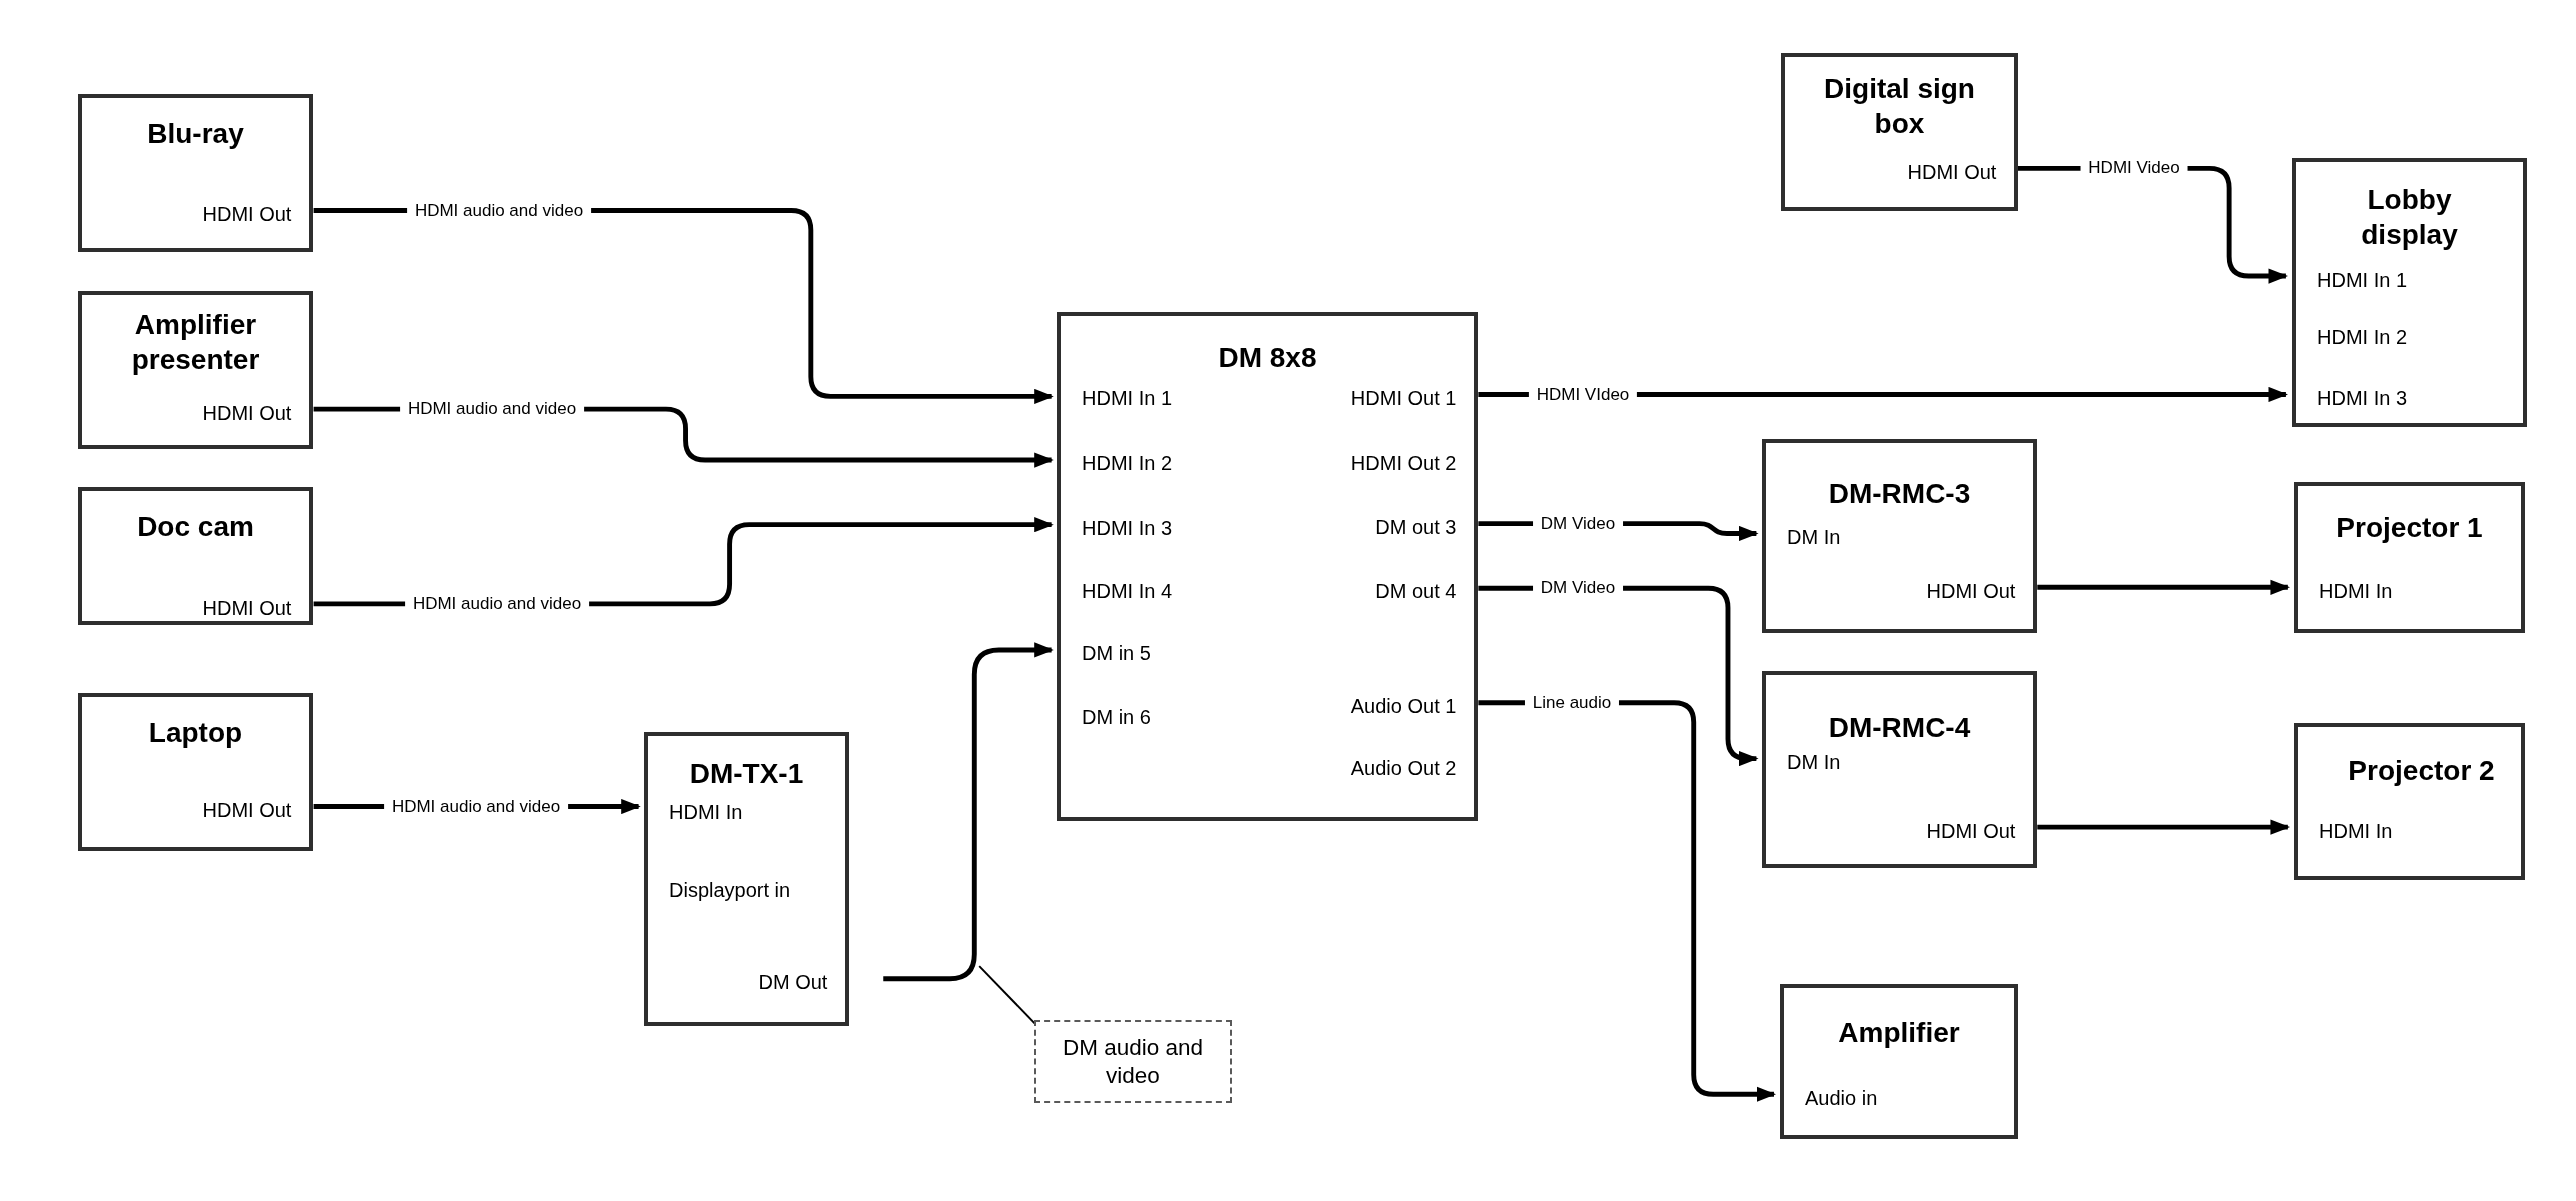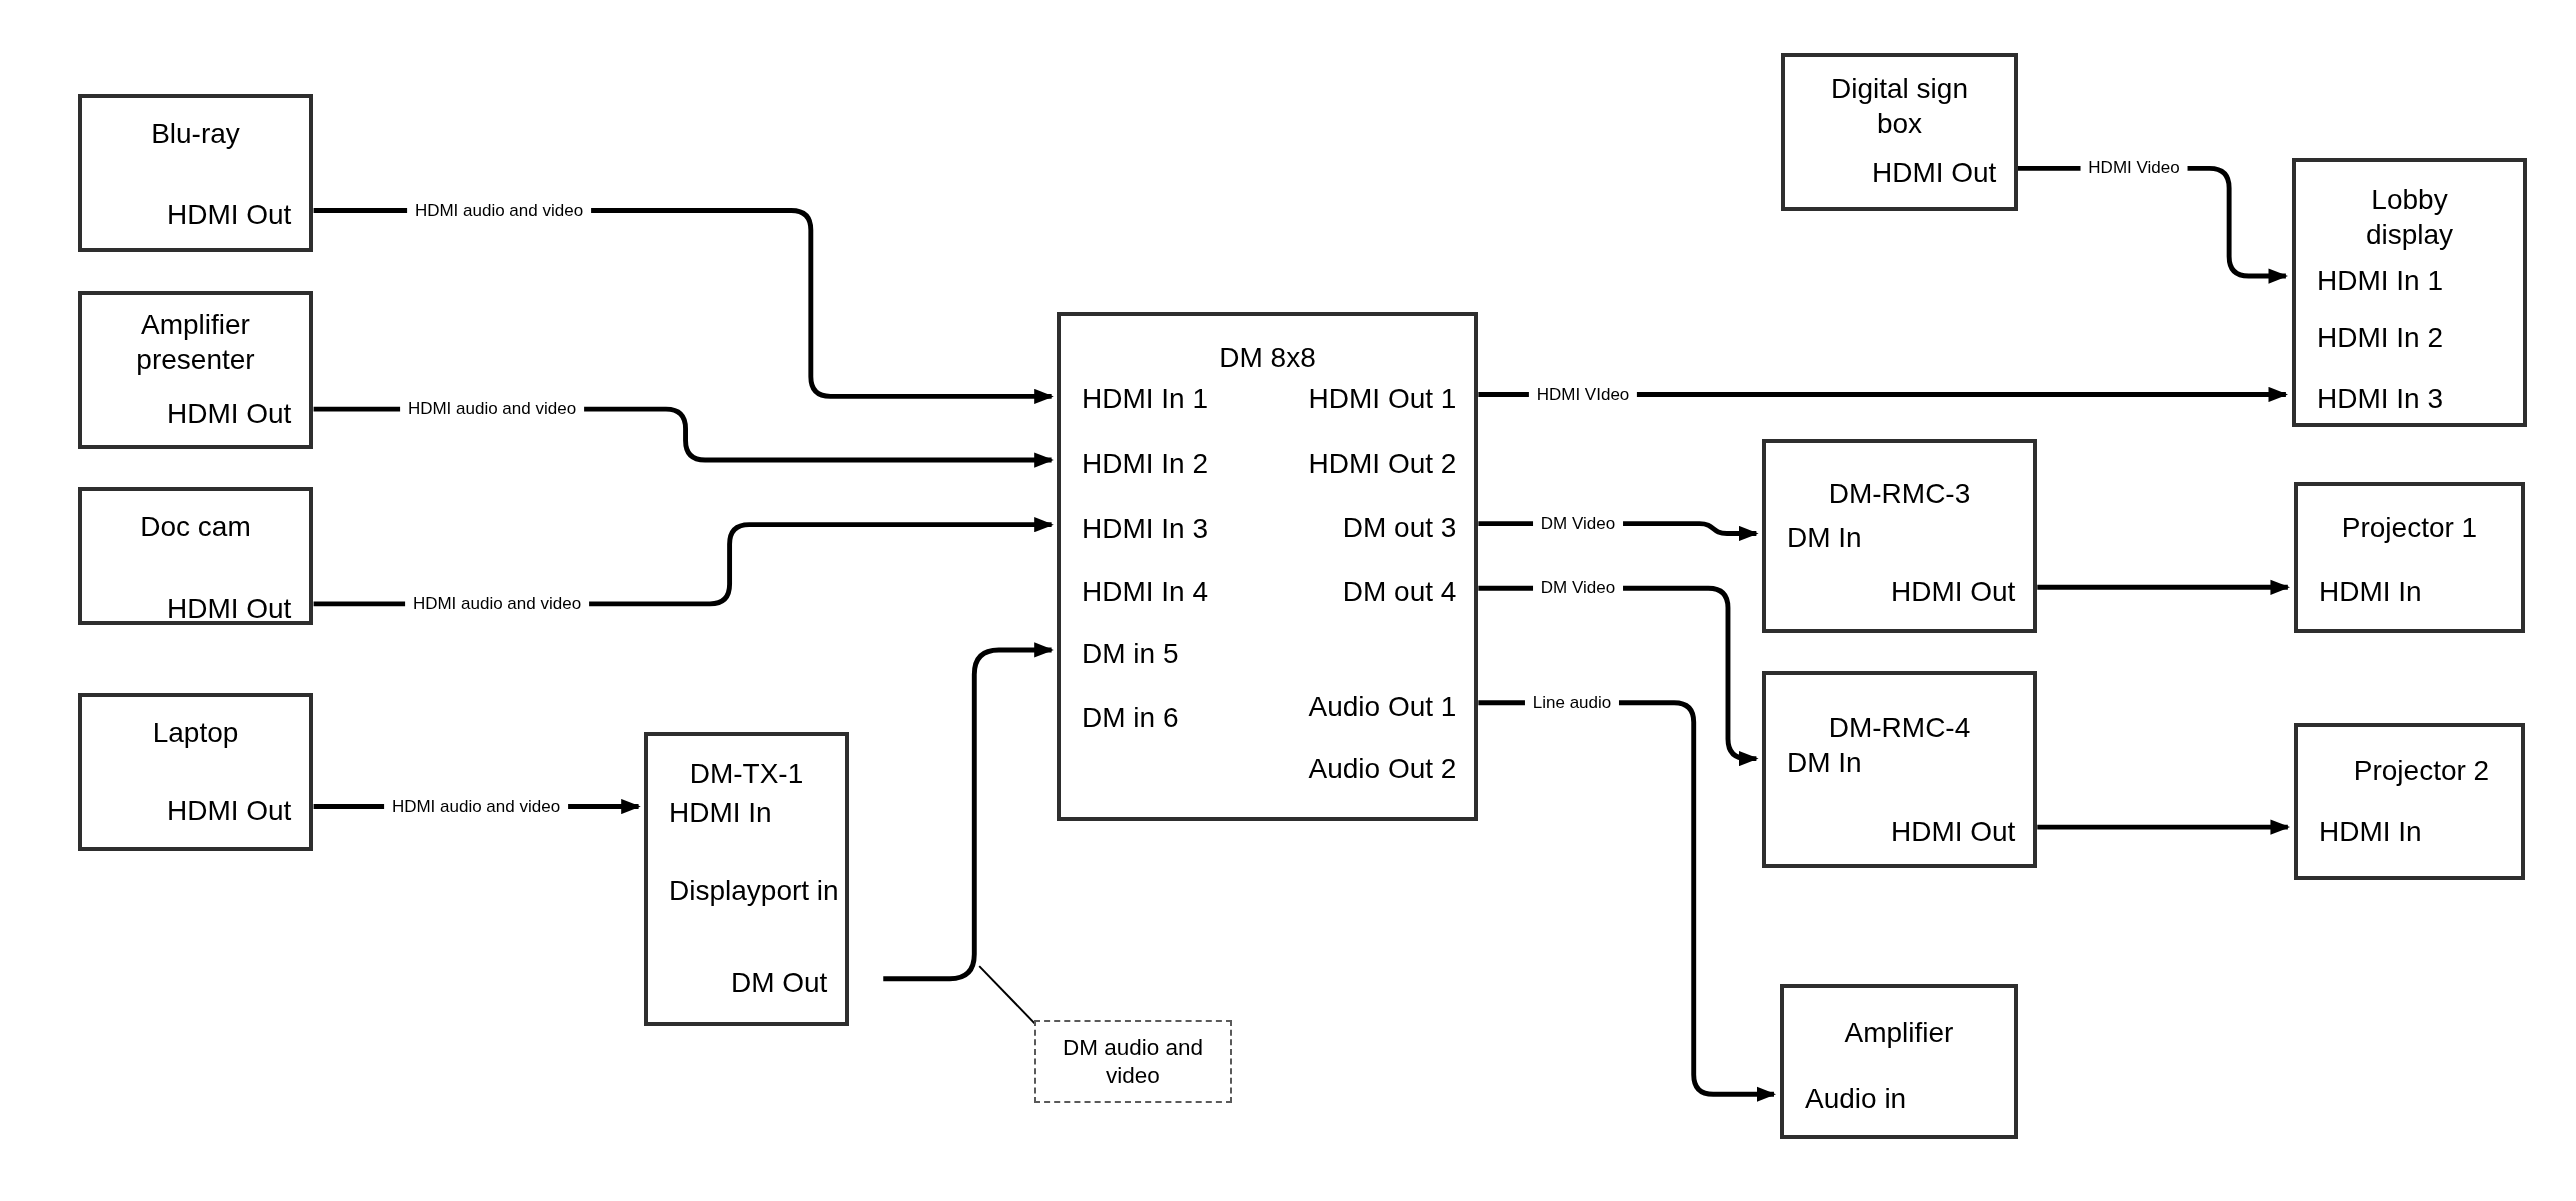--- a/index.html
+++ b/index.html
@@ -15,28 +15,28 @@
   svg.wires{position:absolute;left:0;top:0;width:2576px;height:1201px;}
   .node{
     position:absolute;
     border:4.9px solid #2e2e2e;
     background:#ffffff;
     box-sizing:border-box;
   }
   .node .title{
     position:absolute;left:0;right:0;
     text-align:center;
-    font-weight:normal;
+    font-weight:bold;
     font-size:28px;line-height:35px;
   }
   .node .title .tw{display:block;margin:0 auto;}
   .port{
     position:absolute;
     height:29px;line-height:29px;
-    font-size:28px;
+    font-size:20px;
     white-space:nowrap;
   }
   .port.pl{left:21px;text-align:left;}
   .port.pr{right:17.6px;text-align:right;}
   .wlabel{
     position:absolute;
     transform:translate(-50%,-50%);
     background:#ffffff;
     padding:1px 7.8px;
     font-size:17px;

